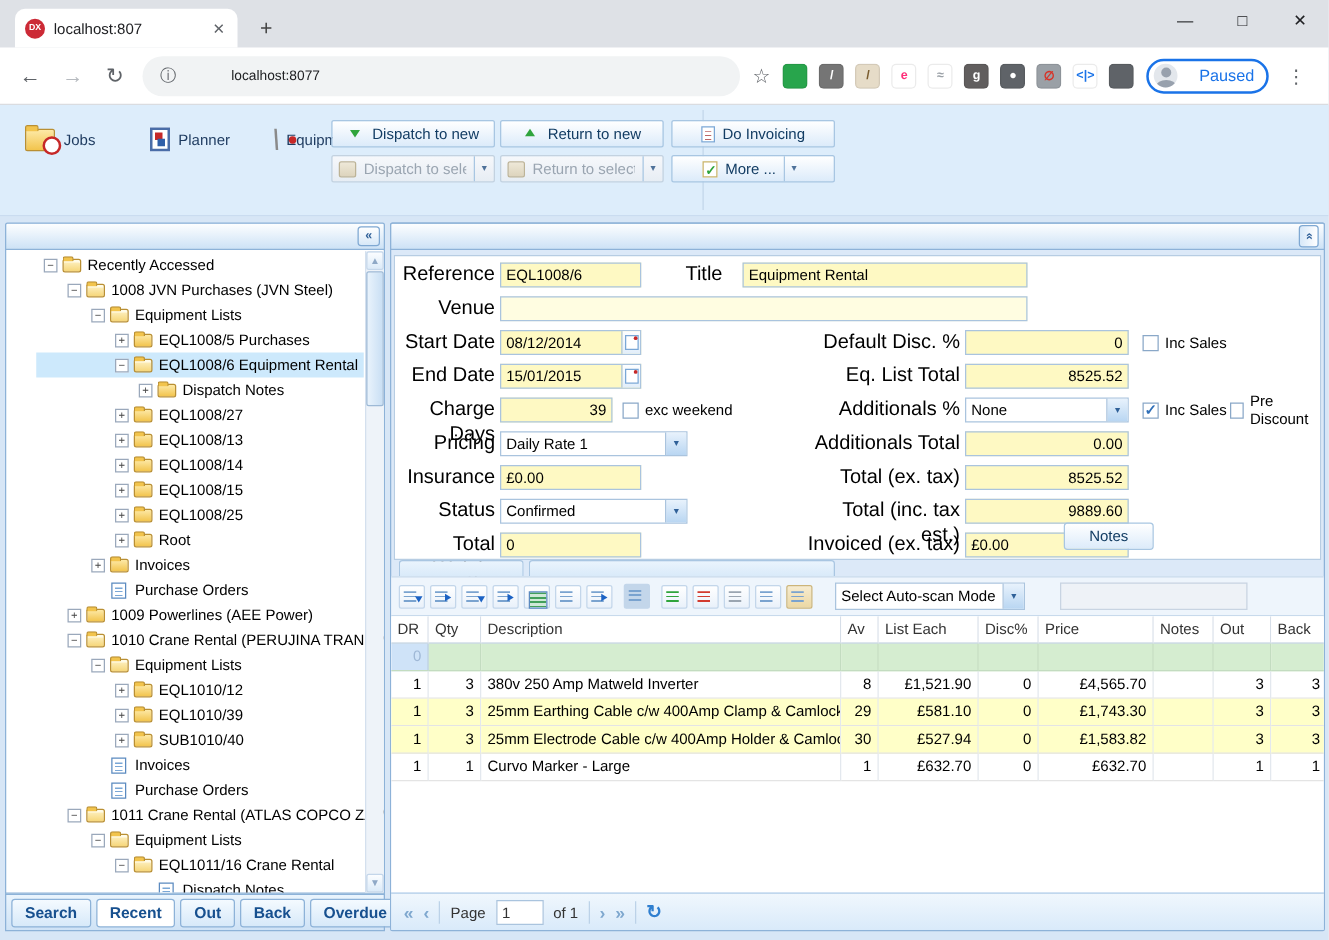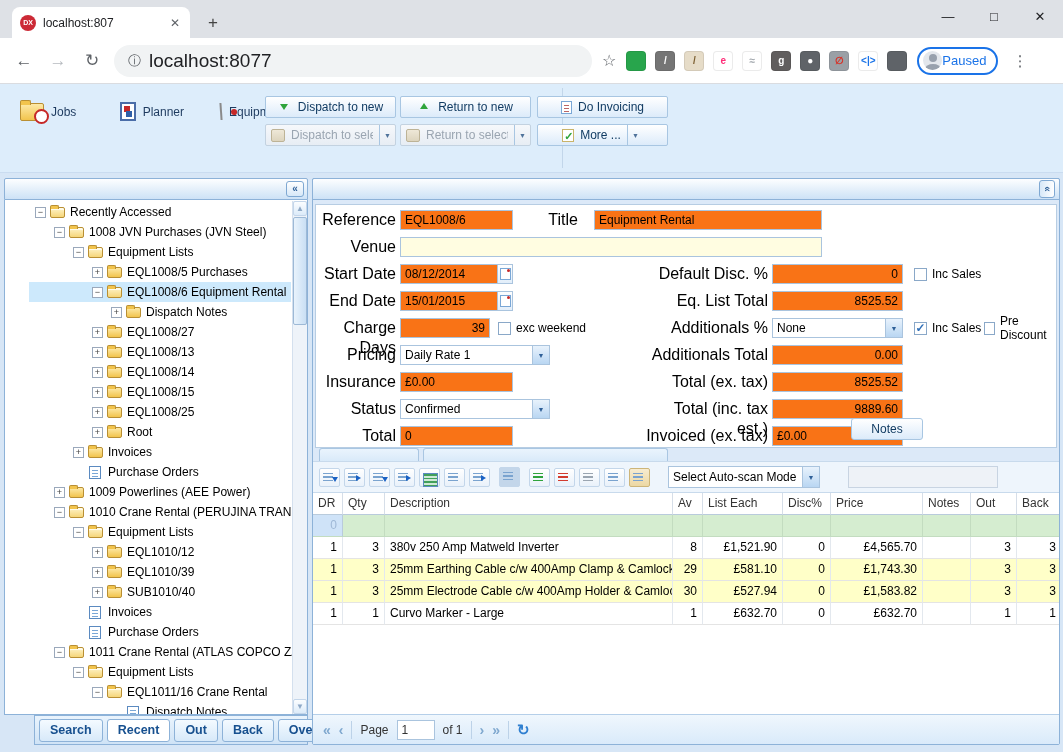--- a/index.html
+++ b/index.html
@@ -13,25 +13,25 @@
   .tab-title { font-size:12px; color:#202124; white-space:nowrap; overflow:hidden; flex:1; }
   .tab-close { font-size:12px; color:#5f6368; padding:0 2px; cursor:default; }
   .newtab-btn { position:absolute; left:200px; top:10px; width:26px; height:26px; display:grid; place-items:center; font-size:17px; color:#444; }
   .wctrl { position:absolute; right:0; top:0; height:32px; display:flex; }
   .wctrl span { width:46px; display:grid; place-items:center; font-size:13px; color:#202124; }
   .addressbar { position:absolute; left:0; top:38px; right:0; height:46px; background:#fff; display:flex; align-items:center; padding:0 12px; gap:10px; border-bottom:1px solid #dadce0; }
   .nav-ic { font-size:17px; color:#5f6368; width:24px; text-align:center; }
   .nav-ic.dim { color:#b6babf; }
   .urlpill { flex:1; max-width:478px; height:32px; background:#f1f3f4; border-radius:16px; display:flex; align-items:center; gap:8px; padding:0 14px; }
   .info-ic { font-size:13px; color:#5f6368; }
-  .url-text { font-size:19px; color:#202124; }
+  .url-text { font-size:11px; color:#202124;margin-left:36px; }
   .star-ic { font-size:16px; color:#5f6368; }
   .ext-row { display:flex; align-items:center; gap:9px; }
   .ext { width:20px; height:20px; border-radius:4px; display:grid; place-items:center; font-size:10px; font-weight:bold; background:var(--bg); color:var(--fg); border:1px solid rgba(0,0,0,.08); }
-  .profile { height:28px; border:2px solid #1a73e8; border-radius:14px; display:flex; align-items:center; gap:0; padding:0 10px 0 4px; }
+  .profile { height:28px; border:2px solid #1a73e8; border-radius:14px; display:flex; align-items:center; gap:17px; padding:0 10px 0 4px; }
   .avatar { width:19px; height:19px; border-radius:50%; background:#e3e7ec; position:relative; overflow:hidden; }
   .avatar::before { content:""; position:absolute; top:3px; left:5.5px; width:8px; height:8px; border-radius:50%; background:#98a1ad; }
   .avatar::after { content:""; position:absolute; bottom:-4px; left:1.5px; width:16px; height:10px; border-radius:50%; background:#98a1ad; }
   .paused-label { font-size:13px; color:#1a73e8; }
   .kebab { font-size:15px; color:#5f6368; padding:0 4px; }
 
   
   .app { position:absolute; left:0; top:84px; right:0; bottom:0; background:#d7e6f6; }
   .ribbon { position:absolute; left:0; top:0; right:0; height:89px; background:#ddedfb; border-bottom:1px solid #cadcf0; }
   .ribbon-sep { position:absolute; left:562px; top:4px; bottom:4px; width:1px; background:#c2d6ea; }
@@ -78,30 +78,30 @@
   .tic { flex:0 0 16px; height:14px; position:relative; }
   .ic-fold, .ic-fold-open { position:absolute; left:0; top:2px; width:15px; height:11px; background:linear-gradient(#fde9a7,#f2c44d); border:1px solid #b98f33; border-radius:2px; }
   .ic-fold::before, .ic-fold-open::before { content:""; position:absolute; top:-3px; left:-1px; width:7px; height:3px; background:#f2c44d; border:1px solid #b98f33; border-bottom:none; border-radius:2px 2px 0 0; }
   .ic-fold-open { background:linear-gradient(#fef3c9,#f6d679); box-shadow:inset 0 2px 0 #fffbe8; }
   .ic-doc { position:absolute; left:1px; top:1px; width:12px; height:13px; background:#fff; border:1px solid #5b8ac0; }
   .ic-doc::before { content:""; position:absolute; left:2px; right:2px; top:3px; height:8px; background:repeating-linear-gradient(to bottom,#7aa7d6 0 1px,transparent 1px 3px); }
   .tree-scroll { position:absolute; right:1px; top:23px; bottom:31px; width:15px; background:#eef3f9; border-left:1px solid #d4e0ee; }
   .scr-arrow { position:absolute; left:0; width:14px; height:15px; display:grid; place-items:center; font-size:8px; color:#8fa9c7; background:linear-gradient(#fbfdff,#dcebf9); border:1px solid #c4d6ea; border-radius:2px; }
   .scr-up { top:0; } .scr-down { bottom:0; }
   .scr-thumb { position:absolute; left:0; top:16px; width:14px; height:108px; background:linear-gradient(90deg,#e9f3fc,#c9dff4); border:1px solid #9db9d6; border-radius:2px; }
-  .side-tabs { position:absolute; left:0; right:0; bottom:0; height:30px; background:linear-gradient(#eaf4fd,#cfe3f6); border:1px solid #8db2d8; display:flex; align-items:center; gap:4px; padding:0 4px;margin-left:30px; }
+  .side-tabs { position:absolute; left:0; right:0; bottom:0; height:30px; background:linear-gradient(#eaf4fd,#cfe3f6); border:1px solid #8db2d8; display:flex; align-items:center; gap:4px; padding:0 4px; }
   .stab { height:23px; padding:0 10px; display:grid; place-items:center; font-size:12.5px; font-weight:bold; color:#17508f; background:linear-gradient(#f4faff,#d7e9f9); border:1px solid #8db2d8; border-radius:3px; }
   .stab.active { background:#fff; }
 
   .main { position:absolute; left:312px; right:3px; top:94px; bottom:7px; background:#dce9f8; border:1px solid #8db2d8; border-radius:2px; }
   .main .panel-head { margin:-1px -1px 0 -1px; }
   .form-card { position:absolute; left:2px; right:2px; top:25px; height:244px; background:#fff; border:1px solid #b7cde3; }
   .flbl { position:absolute; width:80px; text-align:right; font-size:16px; line-height:20px; color:#000; }
   .flbl.r { width:122px; }
-  .inp { position:absolute; height:20px; border:1px solid #aac4de; background:#f97316; font-size:12px; display:flex; align-items:center; padding:0 4px; color:#000; }
+  .inp { position:absolute; height:20px; border:1px solid #aac4de; background:#fef9c3; font-size:12px; display:flex; align-items:center; padding:0 4px; color:#000; }
   .inp.num { justify-content:flex-end; }
   .inp.yellow { background:#fffde1; }
   .selbox { position:absolute; height:20px; border:1px solid #aac4de; background:#fff; font-size:12px; display:flex; align-items:center; }
   .selbox .selval { flex:1; padding:0 4px; }
   .sel-arrow { width:17px; align-self:stretch; background:linear-gradient(#e8f2fc,#b9d6f2); border-left:1px solid #aac4de; display:grid; place-items:center; font-size:7px; color:#2f6098; }
   .cal-btn { width:15px; align-self:stretch; margin-left:auto; background:linear-gradient(#fdfeff,#e2eefa); border-left:1px solid #aac4de; position:relative; }
   .cal-btn::before { content:""; position:absolute; left:2px; top:3px; width:9px; height:10px; background:#fff; border:1px solid #7aa7d6; }
   .cal-btn::after { content:""; position:absolute; right:2px; top:4px; width:3px; height:3px; border-radius:50%; background:#c62828; }
   .cbrow { position:absolute; display:flex; align-items:center; gap:5px; font-size:12px; color:#000; height:16px; }
   .cb { width:13px; height:13px; background:#fff; border:1px solid #8aa8c8; position:relative; }

